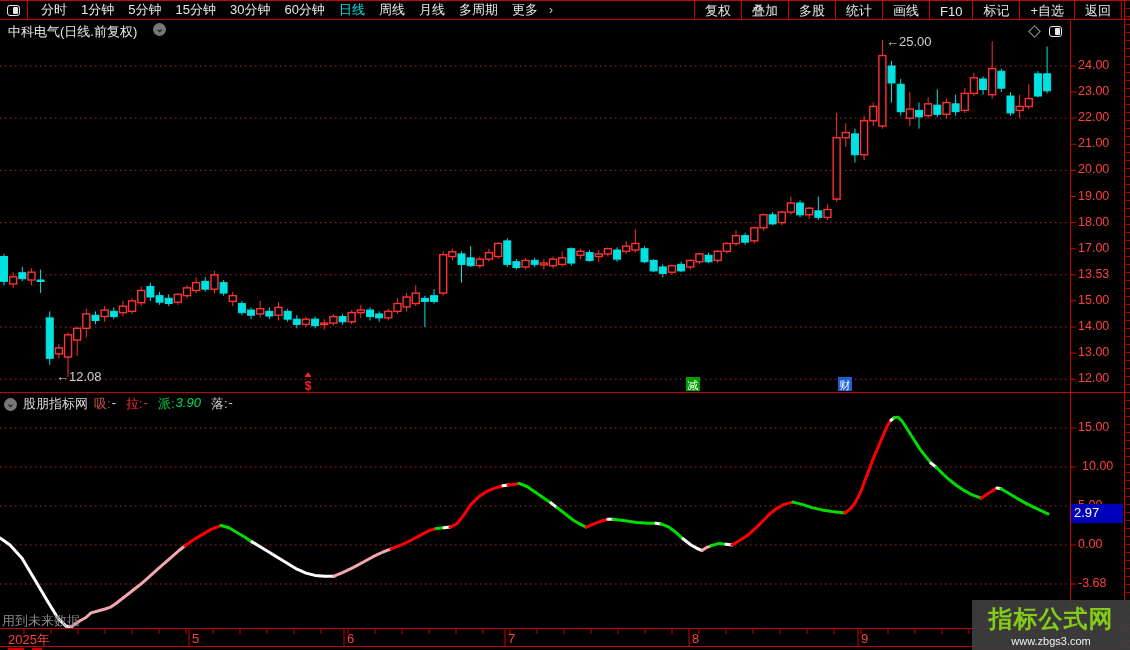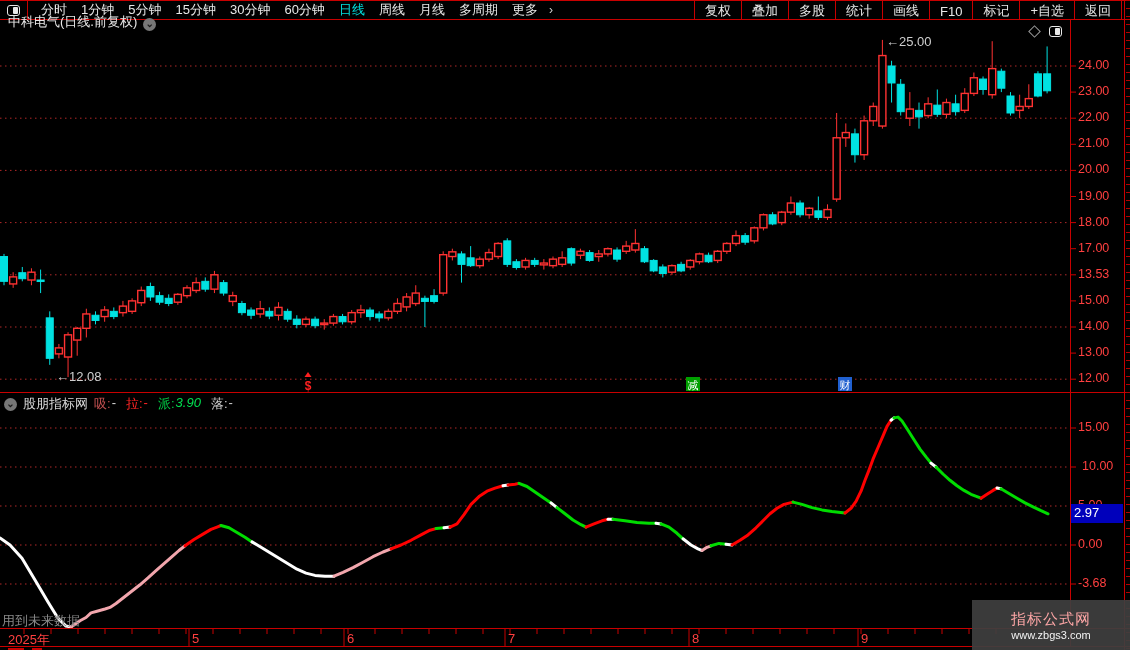--- a/index.html
+++ b/index.html
@@ -11,21 +11,21 @@
   .win-icon{display:inline-block;width:13px;height:11px;border:1px solid #e8e8e8;border-radius:3px;position:relative;margin:0 7px;}
   .win-icon::after{content:"";position:absolute;right:1px;top:1px;bottom:1px;width:5px;background:#e8e8e8;border-radius:1px;}
   #menu-left{display:flex;align-items:center;height:100%;border-left:1px solid #c80000;padding-left:6px;}
   #menu-left .mi{color:#e8e8e8;font-size:13px;padding:18px 7px;cursor:default;white-space:nowrap;}
   #menu-left .mi.active{color:#00e0e0;}
   #menu-left .arrow{color:#d0d0d0;font-size:12px;padding:0 4px;}
   #menu-right{display:flex;align-items:stretch;height:100%;margin-left:auto;margin-right:8px;padding-left:16px;}
   #menu-right .mi{color:#e8e8e8;font-size:13px;padding:2px 10px 0 10px;border-left:1px solid #c80000;white-space:nowrap;display:flex;align-items:center;}
   #menu-right .mi:last-child{border-right:1px solid #c80000;font-family:Liberation Mono, monospace;}
   
-  #title-row{position:absolute;left:8px;top:13px;display:flex;align-items:flex-end;gap:6px;z-index:5;}
+  #title-row{position:absolute;left:8px;top:23px;display:flex;align-items:flex-start;gap:16px;z-index:5;}
   #chart-title{color:#e8e8e8;font-size:13px;}
   .circ-chev{width:13px;height:13px;border-radius:50%;background:#777;color:#1a1a1a;font-size:10px;line-height:11px;text-align:center;font-weight:bold;}
   #corner-icons{position:absolute;left:1030px;top:26px;display:flex;align-items:center;gap:10px;z-index:5;}
   .diamond{width:9px;height:9px;border:1px solid #999;transform:rotate(45deg);}
   
   #gfx{position:absolute;left:0;top:0;z-index:1;}
   
   .plabel{position:absolute;color:#ff4040;font-size:12.5px;width:46px;text-align:left;z-index:2;}
   #price-axis,#ind-axis{position:absolute;left:1078px;width:46px;z-index:2;}
   .vline{position:absolute;width:1px;background:#c80000;z-index:3;}
@@ -38,21 +38,21 @@
   #blue-tag{position:absolute;left:1071px;top:504px;width:52px;height:19px;background:#0000bb;color:#fff;
     font-size:13px;line-height:18px;padding-left:3px;z-index:4;}
   #future-note{position:absolute;left:2px;top:612px;color:#8a8a8a;font-size:13px;z-index:2;}
   
   #date-axis{position:absolute;left:0;top:628px;width:1130px;height:19px;border-top:1px solid #c80000;border-bottom:1px solid #c80000;z-index:2;}
   #date-axis .dlabel{position:absolute;top:2px;color:#ff4040;font-size:13px;}
   .frag{position:absolute;background:#c80000;z-index:2;}
   
   #watermark{position:absolute;left:972px;top:600px;width:158px;height:50px;background:rgba(62,62,62,.93);
     z-index:9;display:flex;flex-direction:column;align-items:center;justify-content:center;}
-  #watermark .w1{color:#fca5a5;font-size:15px;font-weight:normal;letter-spacing:1px;}
+  #watermark .w1{color:#84cc16;font-size:24px;font-weight:bold;letter-spacing:1px;}
   #watermark .w2{color:#f2f2f2;font-size:11px;}
 </style>
 </head>
 <body>
 
 <div id="screen">
 
   <div id="menubar">
     <span class="win-icon"></span>
     <div id="menu-left">

